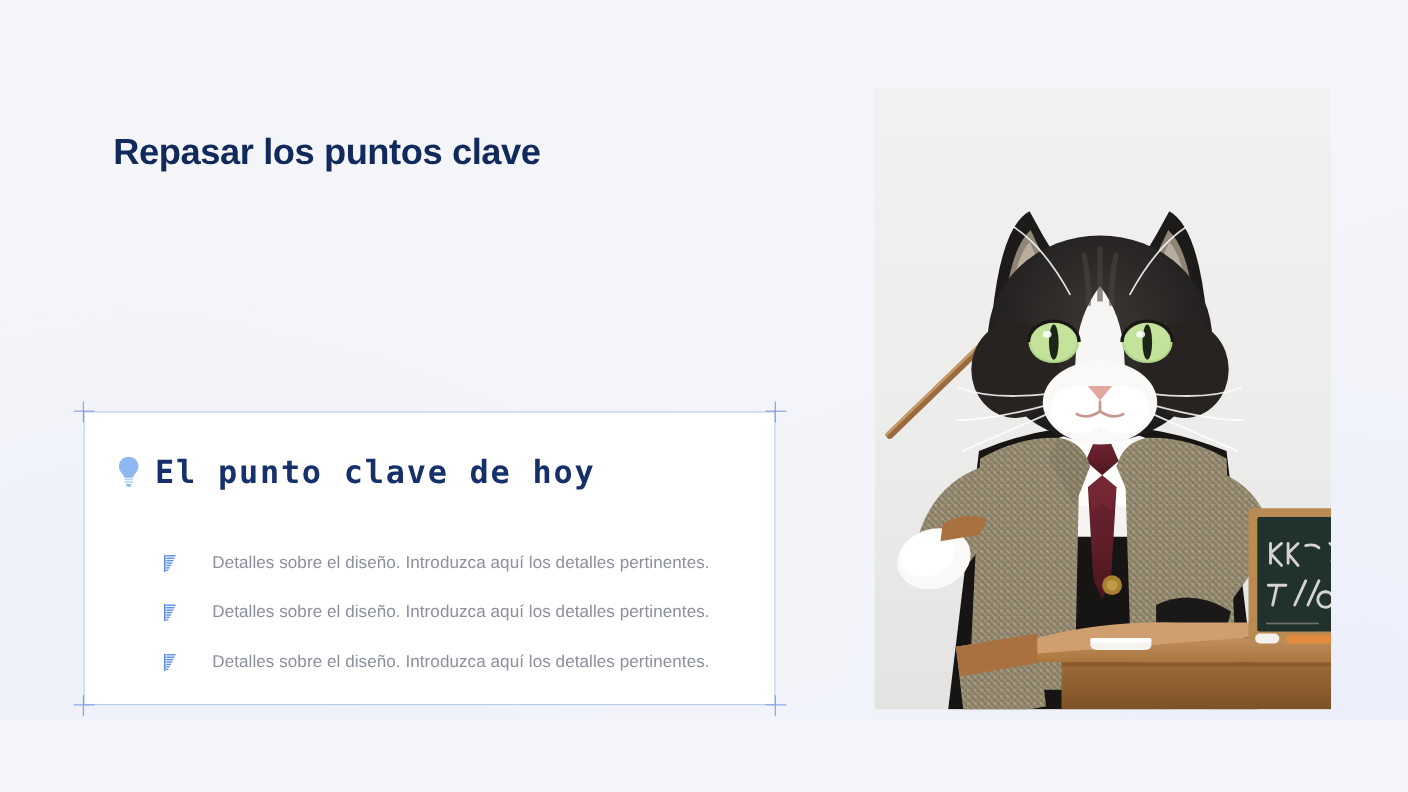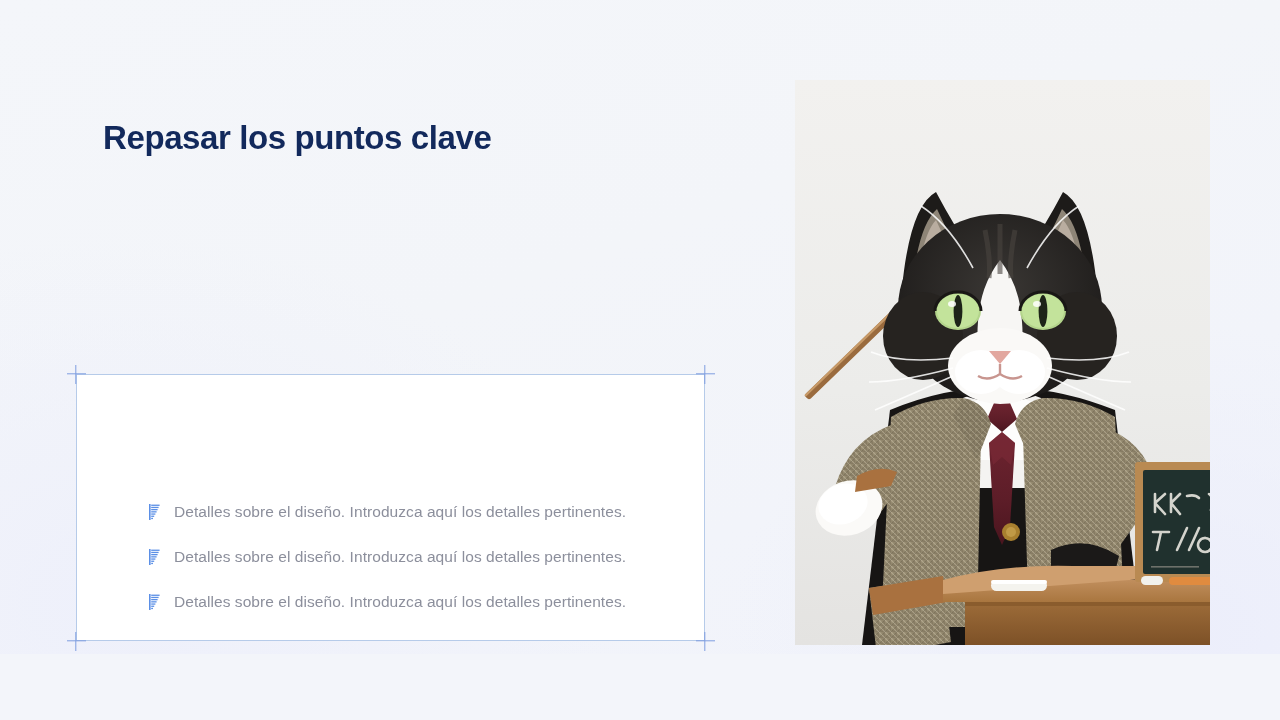--- a/index.html
+++ b/index.html
@@ -121,21 +121,21 @@
 
   .bullets {
     position: absolute;
     left: 73px;
     top: 115px;
     right: 20px;
   }
   .bullet {
     display: flex;
     align-items: center;
-    gap: 14px;
+    gap: 33px;
     height: 45px;
   }
   .bullet-icon {
     width: 11px;
     height: 16px;
     flex: none;
     display: block;
   }
   .bullet-text {
     font-size: 15.5px;
@@ -165,20 +165,29 @@
 
 
   <div class="card-wrap">
     <div class="card"></div>
 
     <span class="xhair xh-tl"></span>
     <span class="xhair xh-tr"></span>
     <span class="xhair xh-bl"></span>
     <span class="xhair xh-br"></span>
 
+    <div class="card-head">
+      <svg class="bulb-icon" viewBox="0 0 22 30">
+        <path d="M11 1.2c-5 0-8.9 3.8-8.9 8.7 0 3.3 1.6 5.4 3.1 7.1 1 1.2 1.7 2.1 1.9 3.3h7.8c0.2-1.2 0.9-2.1 1.9-3.3 1.5-1.7 3.1-3.8 3.1-7.1 0-4.9-3.9-8.7-8.9-8.7z" fill="#8fb8f2"></path>
+        <rect x="7.1" y="20.9" width="7.8" height="1.8" rx="0.5" fill="#bcd6f8"></rect>
+        <rect x="7.1" y="23.4" width="7.8" height="1.8" rx="0.5" fill="#bcd6f8"></rect>
+        <path d="M8.6 26.1h4.8c0 1.7-1 2.7-2.4 2.7s-2.4-1-2.4-2.7z" fill="#8fb8f2"></path>
+      </svg>
+      <div class="card-title">El punto clave de hoy</div>
+    </div>
 
     <div class="bullets">
       <div class="bullet">
         <svg class="bullet-icon" viewBox="0 0 11 16">
           <rect x="0" y="0" width="1.6" height="16" fill="#5b8fe6"></rect>
           <rect x="2.2" y="0.6" width="8.4" height="1.3" fill="#5b8fe6"></rect>
           <rect x="2.2" y="2.8" width="7.4" height="1.3" fill="#5b8fe6"></rect>
           <rect x="2.2" y="5.0" width="6.4" height="1.3" fill="#5b8fe6"></rect>
           <rect x="2.2" y="7.2" width="5.4" height="1.3" fill="#5b8fe6"></rect>
           <rect x="2.2" y="9.4" width="4.2" height="1.3" fill="#5b8fe6"></rect>

